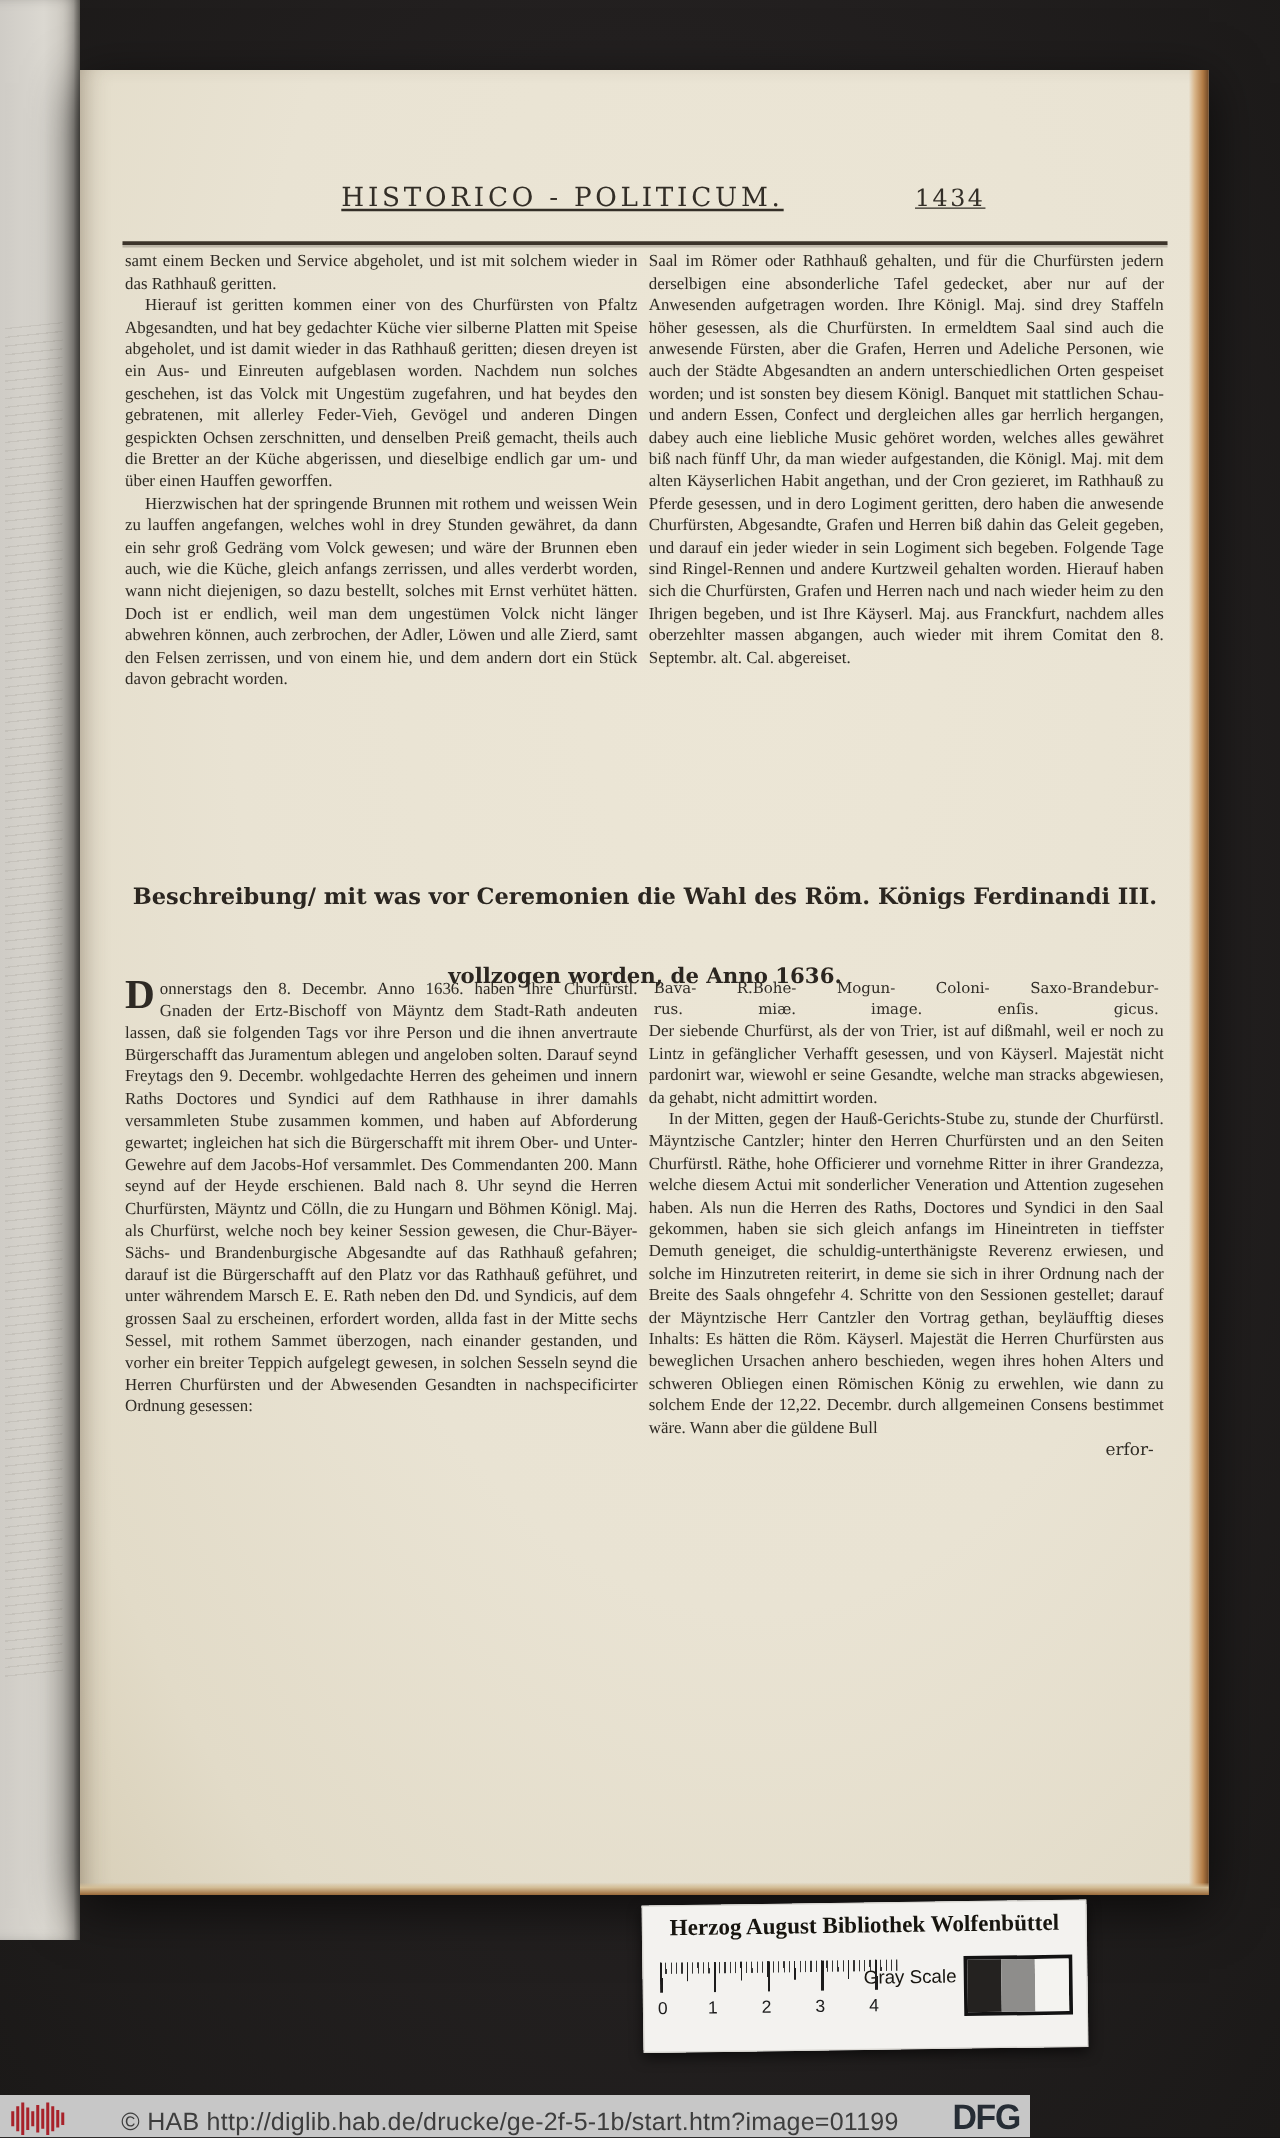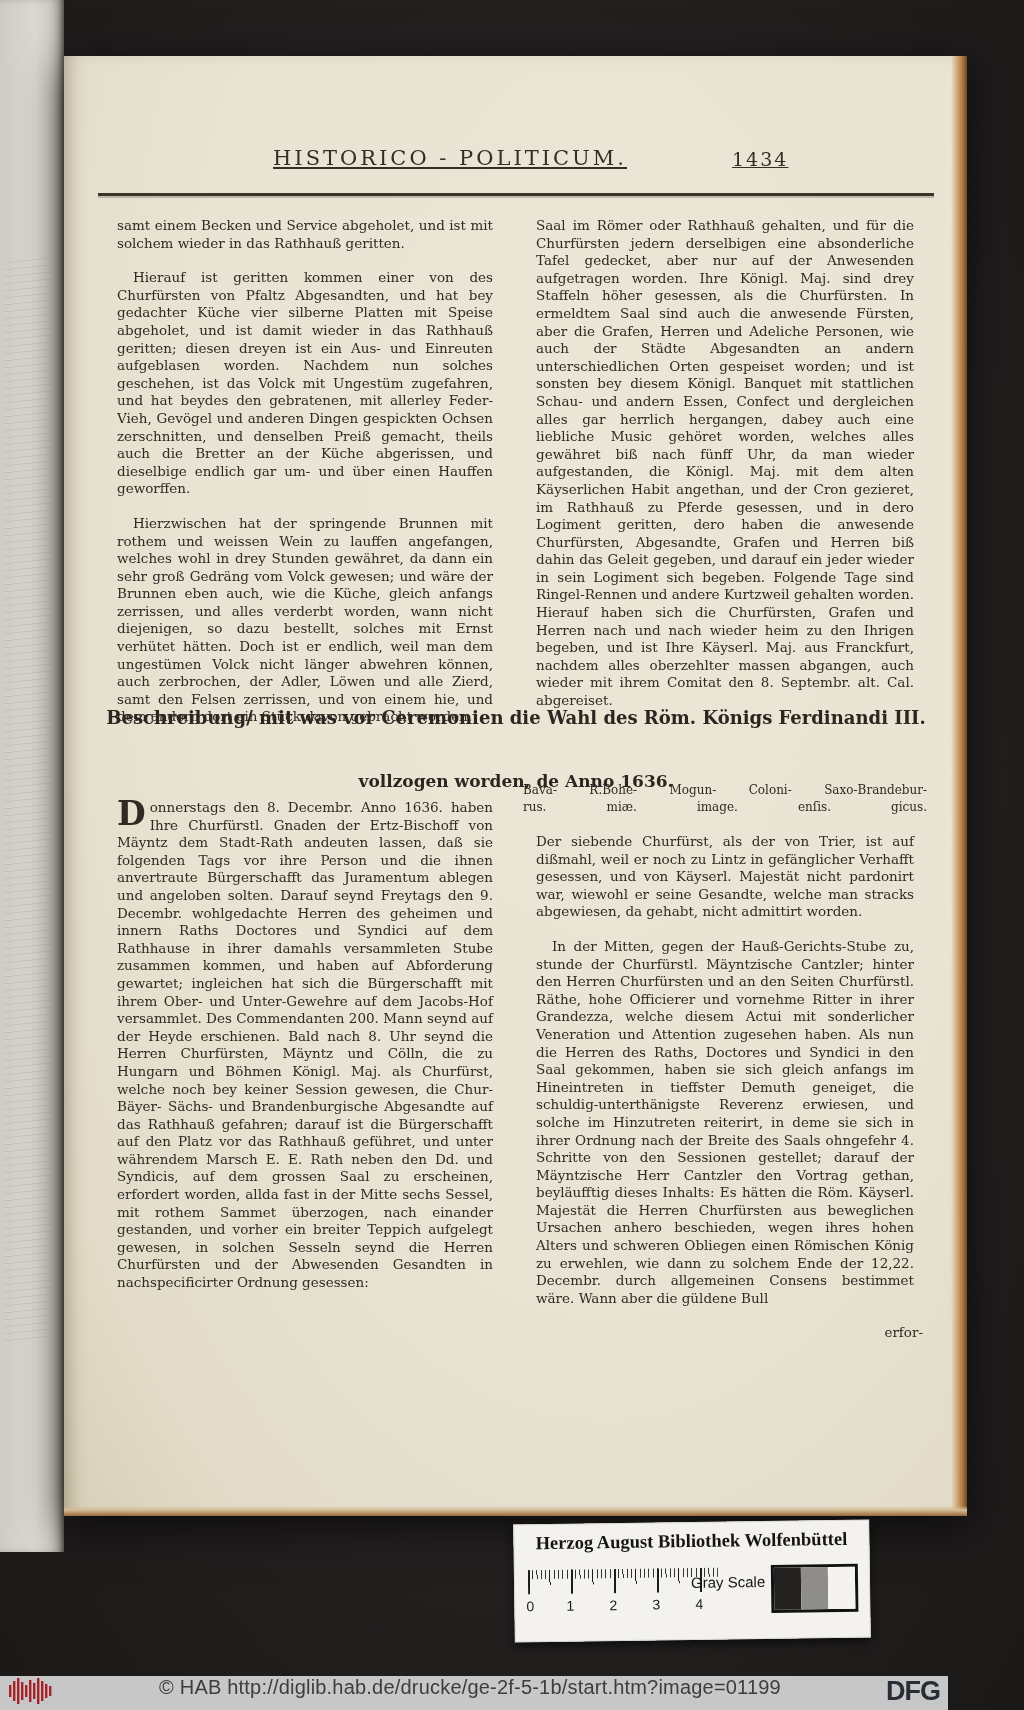--- a/index.html
+++ b/index.html
@@ -26,21 +26,21 @@
     background:linear-gradient(180deg, rgba(233,227,211,0) 0%, #d3bd96 40%, #9a6a3a 100%);}
 
   .ink{color:#2e2a24;text-decoration:underline;}
   .running-header{position:absolute;top:90px;left:36px;width:700px;text-align:center;
     font-size:21px;letter-spacing:3px;color:#332e27;}
   .page-number{position:absolute;top:92px;left:668px;font-size:19px;letter-spacing:2px;color:#332e27;}
   .header-rule{position:absolute;top:137px;left:34px;width:836px;height:3px;background:#3c342a;
     box-shadow:0 2px 0 rgba(60,52,42,.25);}
 
   .col{position:absolute;font-size:13.5px;line-height:17.6px;text-align:justify;color:#2e2a24;}
-  .col p{margin:17px;}
+  .col p{margin:0;font-family:Liberation Serif, serif;}
   .col p + p{text-indent:16px;}
   .col-left-top{left:36px;top:144px;width:410px;}
   .col-right-top{left:455px;top:144px;width:412px;}
   .col-left-bottom{left:36px;top:726px;width:410px;}
   .col-right-bottom{left:455px;top:726px;width:412px;}
 
   .section-heading{position:absolute;left:36px;top:648px;width:832px;text-align:center;color:#2b2620;}
   .sec-num{font-size:15px;font-weight:bold;letter-spacing:1px;}
   .sec-title1{font-size:18px;font-weight:bold;line-height:24px;margin-top:2px;}
   .sec-title2{font-size:17px;font-weight:bold;line-height:22px;margin-top:40px;}
@@ -66,22 +66,22 @@
   .ruler-num{position:absolute;top:28px;font-family:"Liberation Sans", sans-serif;
     font-size:14px;color:#1c1c1c;}
   .grayscale-label{font-family:"Liberation Sans", sans-serif;font-size:15px;color:#17150f;
     margin:10px 6px 0 0;white-space:nowrap;}
   .patchbox{width:96px;height:42px;border:3px solid #121212;display:flex;margin-top:2px;background:#fff;}
   .patch-dark{flex:1;background:#242220;}
   .patch-mid{flex:1;background:#8e8d8b;}
   .patch-light{flex:1;background:#f4f3f0;}
 
   
-  .footer-bar{position:absolute;left:0;top:1676px;width:948px;height:34px;background:#c7c7c7;
-    display:flex;align-items:flex-start;font-family:"Liberation Sans", sans-serif;}
+  .footer-bar{position:absolute;left:0;top:1676px;width:824px;height:34px;background:#c7c7c7;
+    display:flex;align-items:flex-end;font-family:"Liberation Sans", sans-serif;}
   .hab-logo{margin-left:8px;flex:0 0 auto;}
   .copyright{flex:1 1 auto;text-align:center;font-size:20px;color:#3d3d3d;letter-spacing:.2px;}
   .dfg-logo{flex:0 0 auto;margin-right:8px;font-weight:bold;font-size:27px;color:#262d35;
     letter-spacing:-1px;transform:scaleY(1.05);}
 </style>
 </head>
 <body>
 
 <div class="photo">
 

